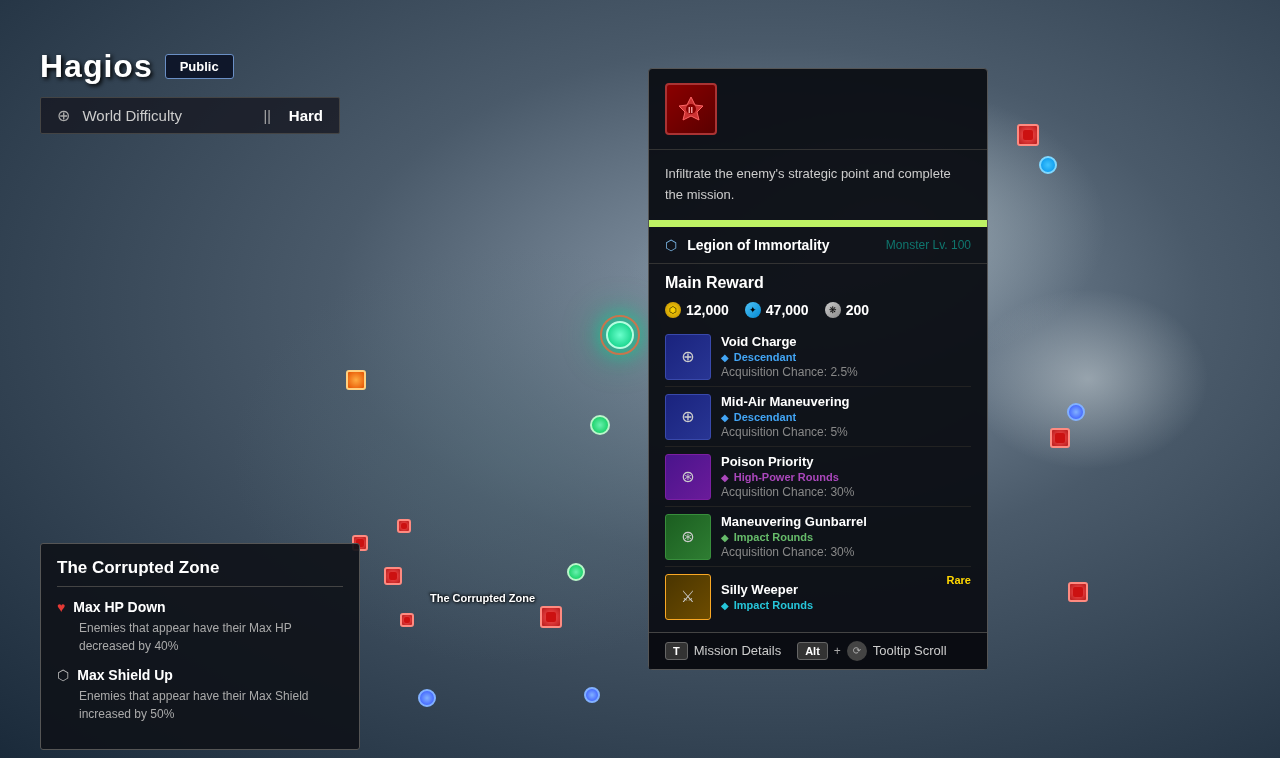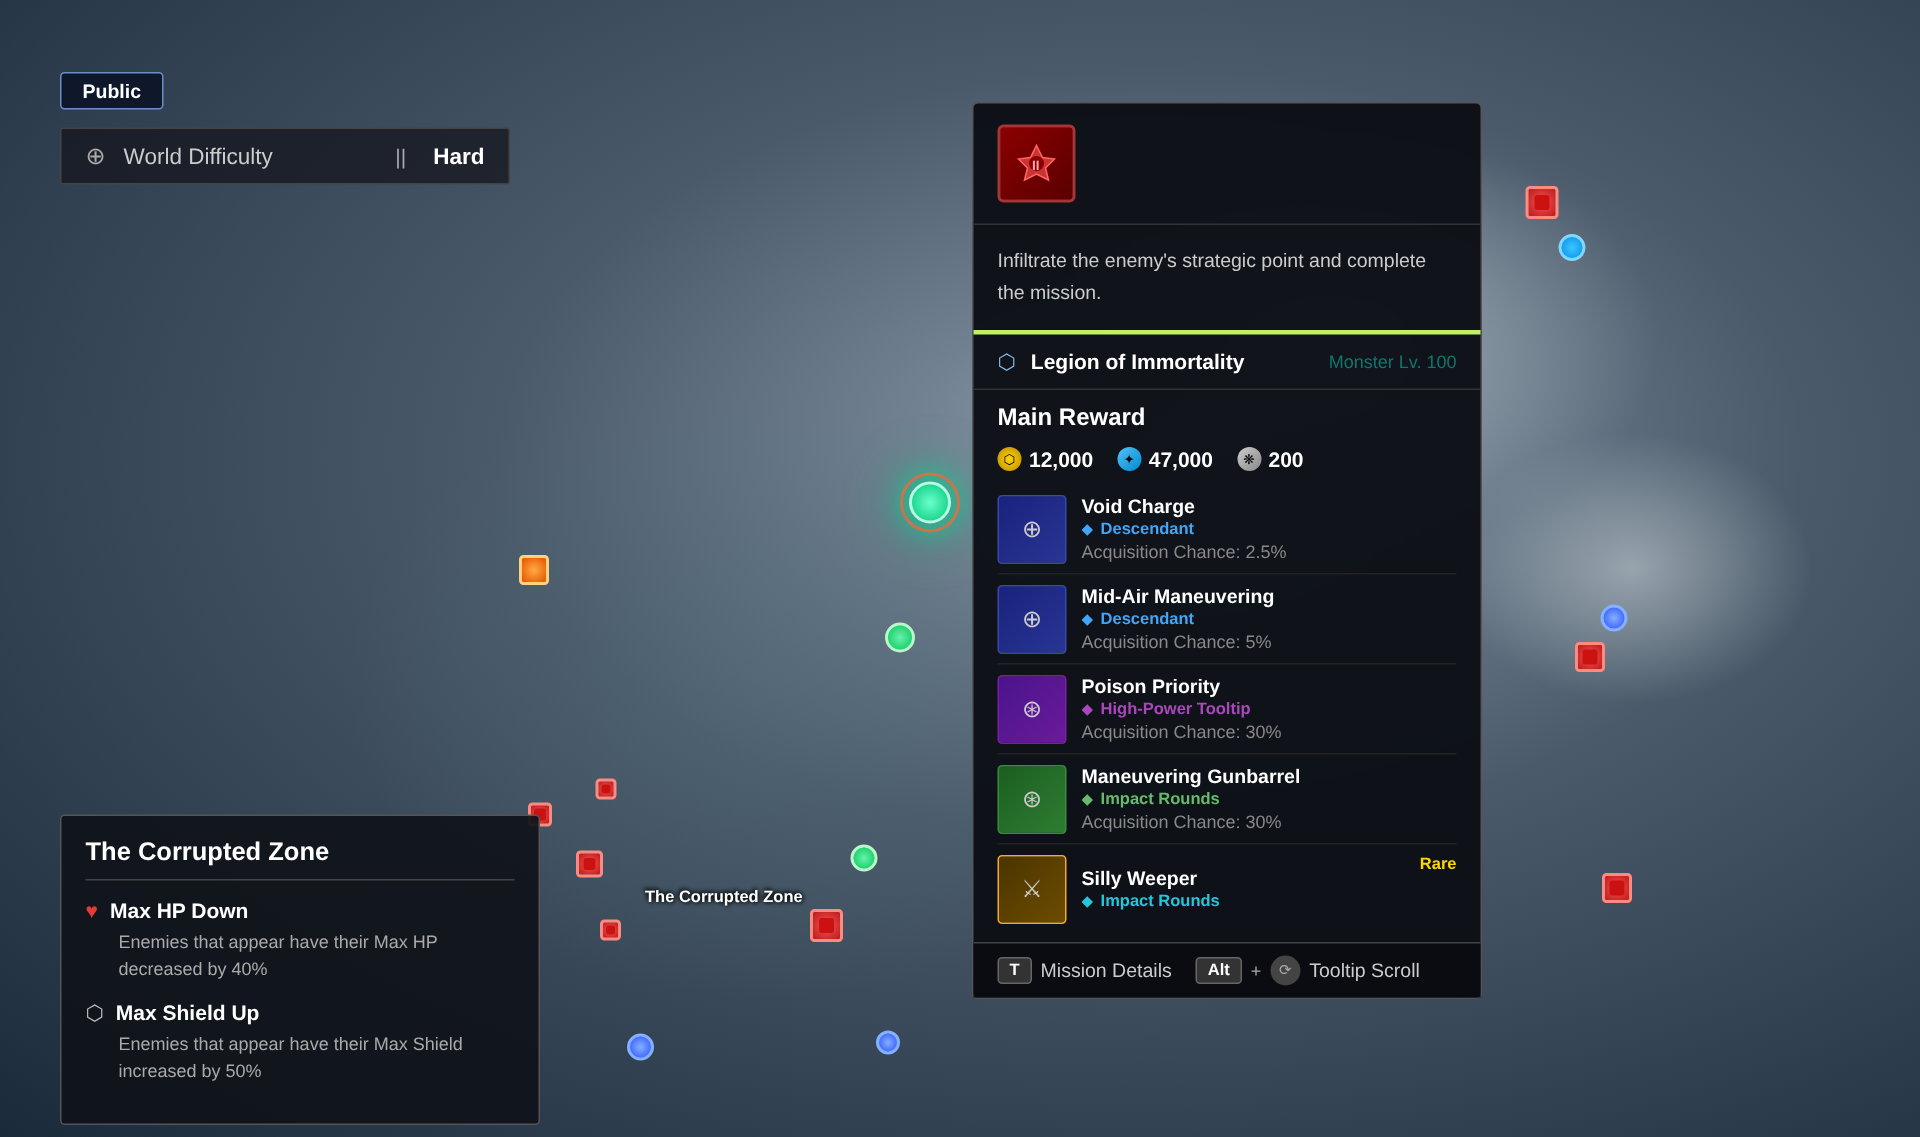--- a/index.html
+++ b/index.html
@@ -213,21 +213,21 @@
       font-size: 12px;
       font-weight: 600;
     }
 
     
     #panel-desc {
       padding: 14px 16px;
       color: #ccc;
       font-size: 13px;
       line-height: 1.6;
-      border-bottom: 3px solid #bef264;
+      border-bottom: 7px solid #bef264;
     }
 
     
     #playtime-row {
       padding: 12px 16px;
       display: flex;
       align-items: center;
       justify-content: space-between;
       border-bottom: 1px solid #333;
     }
@@ -540,20 +540,21 @@
       <div style="width: 60%; height: 60%; background: rgb(204, 17, 17); border-radius: 2px; margin: 20% auto auto;"></div>
     </div>
     <div class="map-marker" style="left: 1067px; top: 403px; width: 18px; height: 18px; position: absolute; background: radial-gradient(circle, rgb(130, 177, 255), rgb(48, 79, 254)); border: 2px solid rgb(130, 177, 255); border-radius: 50%;"></div>
     <div class="map-marker" style="left: 1068px; top: 582px; width: 20px; height: 20px; position: absolute; background: radial-gradient(circle, rgb(255, 82, 82), rgb(183, 28, 28)); border: 2px solid rgb(255, 138, 128); border-radius: 3px;">
       <div style="width: 60%; height: 60%; background: rgb(204, 17, 17); border-radius: 2px; margin: 20% auto auto;"></div>
     </div>
   </div>
 
 <div id="top-left-panel">
   <div id="location-name">
+    <span id="location-title">Hagios</span>
     <button id="public-badge">Public</button>
   </div>
   <div id="difficulty-row">
     <span class="diff-icon">⊕</span>
     <span class="diff-label">World Difficulty</span>
     <span class="diff-bars">||</span>
     <span class="diff-value">Hard</span>
   </div>
 </div>
 
@@ -639,21 +640,21 @@
             </div>
             <span class="reward-item-chance">Acquisition Chance: 5%</span>
           </div>
         </div>
         <div class="reward-item">
           <div class="reward-item-icon icon-bg-purple" style="color: rgb(204, 204, 204); font-size: 16px;">⊛</div>
           <div class="reward-item-info">
             <span class="reward-item-name">Poison Priority</span>
             <div class="reward-item-type-row">
               <span class="type-dot-purple">◆</span>
-              <span class="reward-item-type type-purple">High-Power Tooltip</span>
+              <span class="reward-item-type type-purple">High-Power Rounds</span>
             </div>
             <span class="reward-item-chance">Acquisition Chance: 30%</span>
           </div>
         </div>
         <div class="reward-item">
           <div class="reward-item-icon icon-bg-green" style="color: rgb(204, 204, 204); font-size: 16px;">⊛</div>
           <div class="reward-item-info">
             <span class="reward-item-name">Maneuvering Gunbarrel</span>
             <div class="reward-item-type-row">
               <span class="type-dot-green">◆</span>

